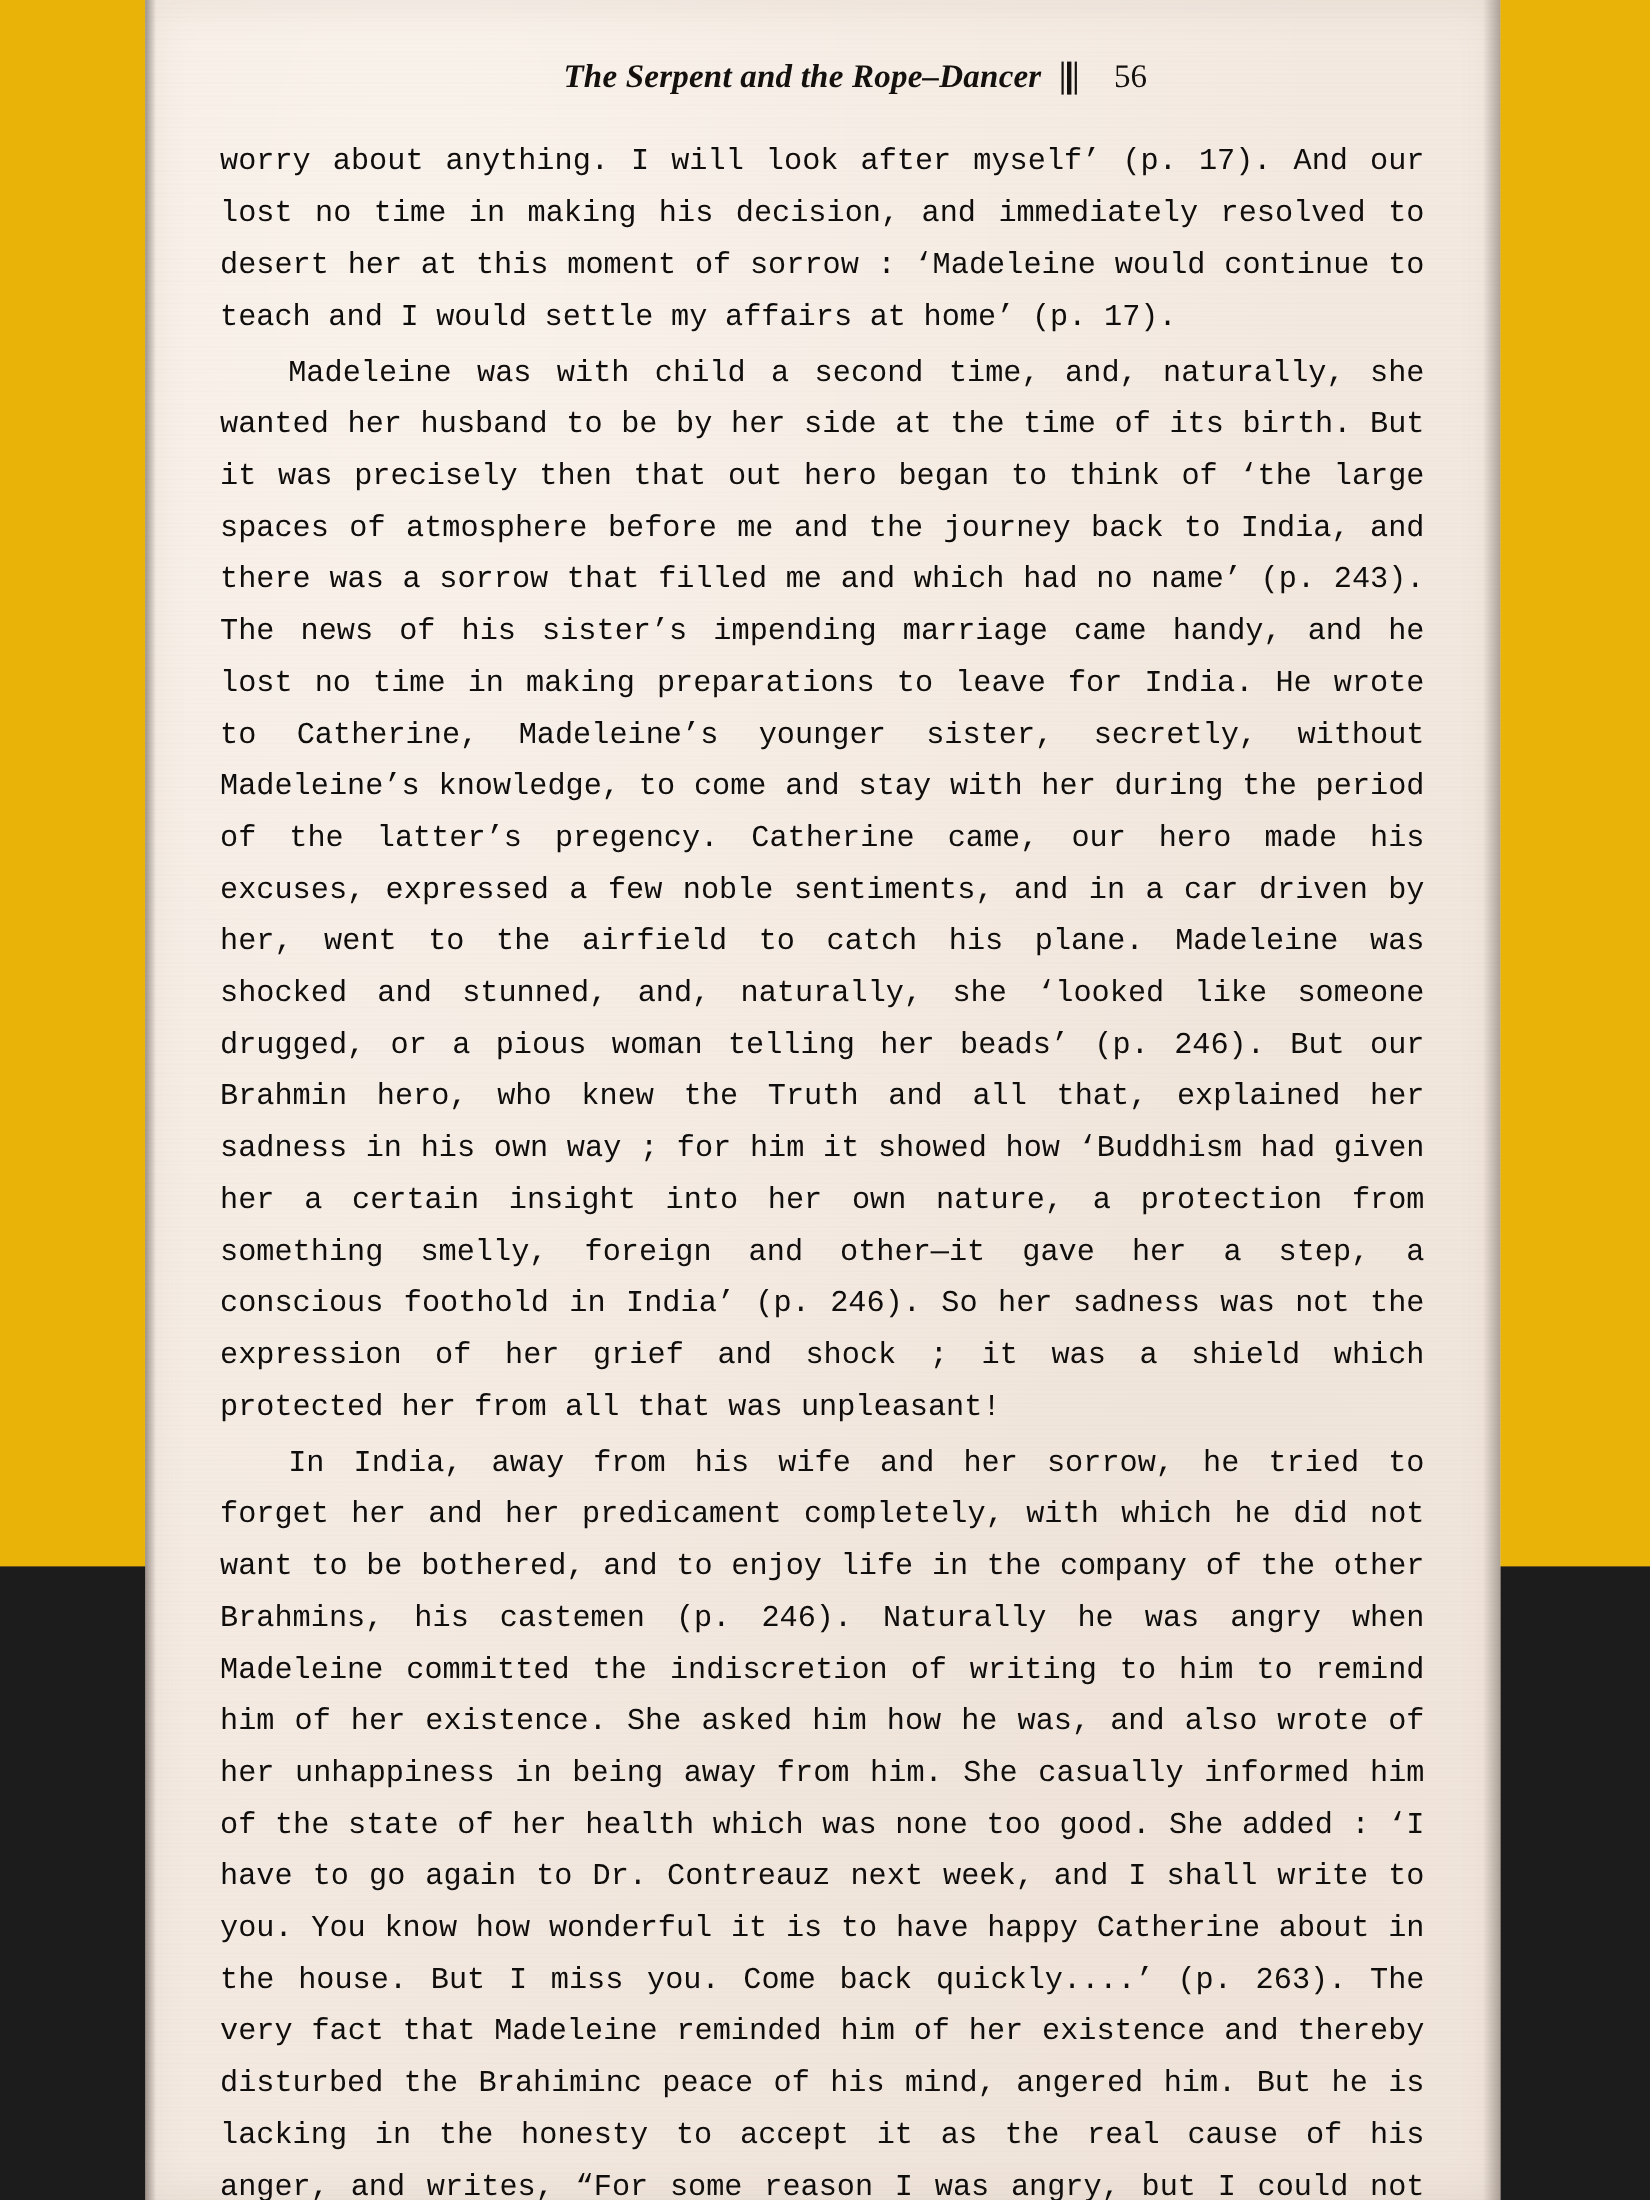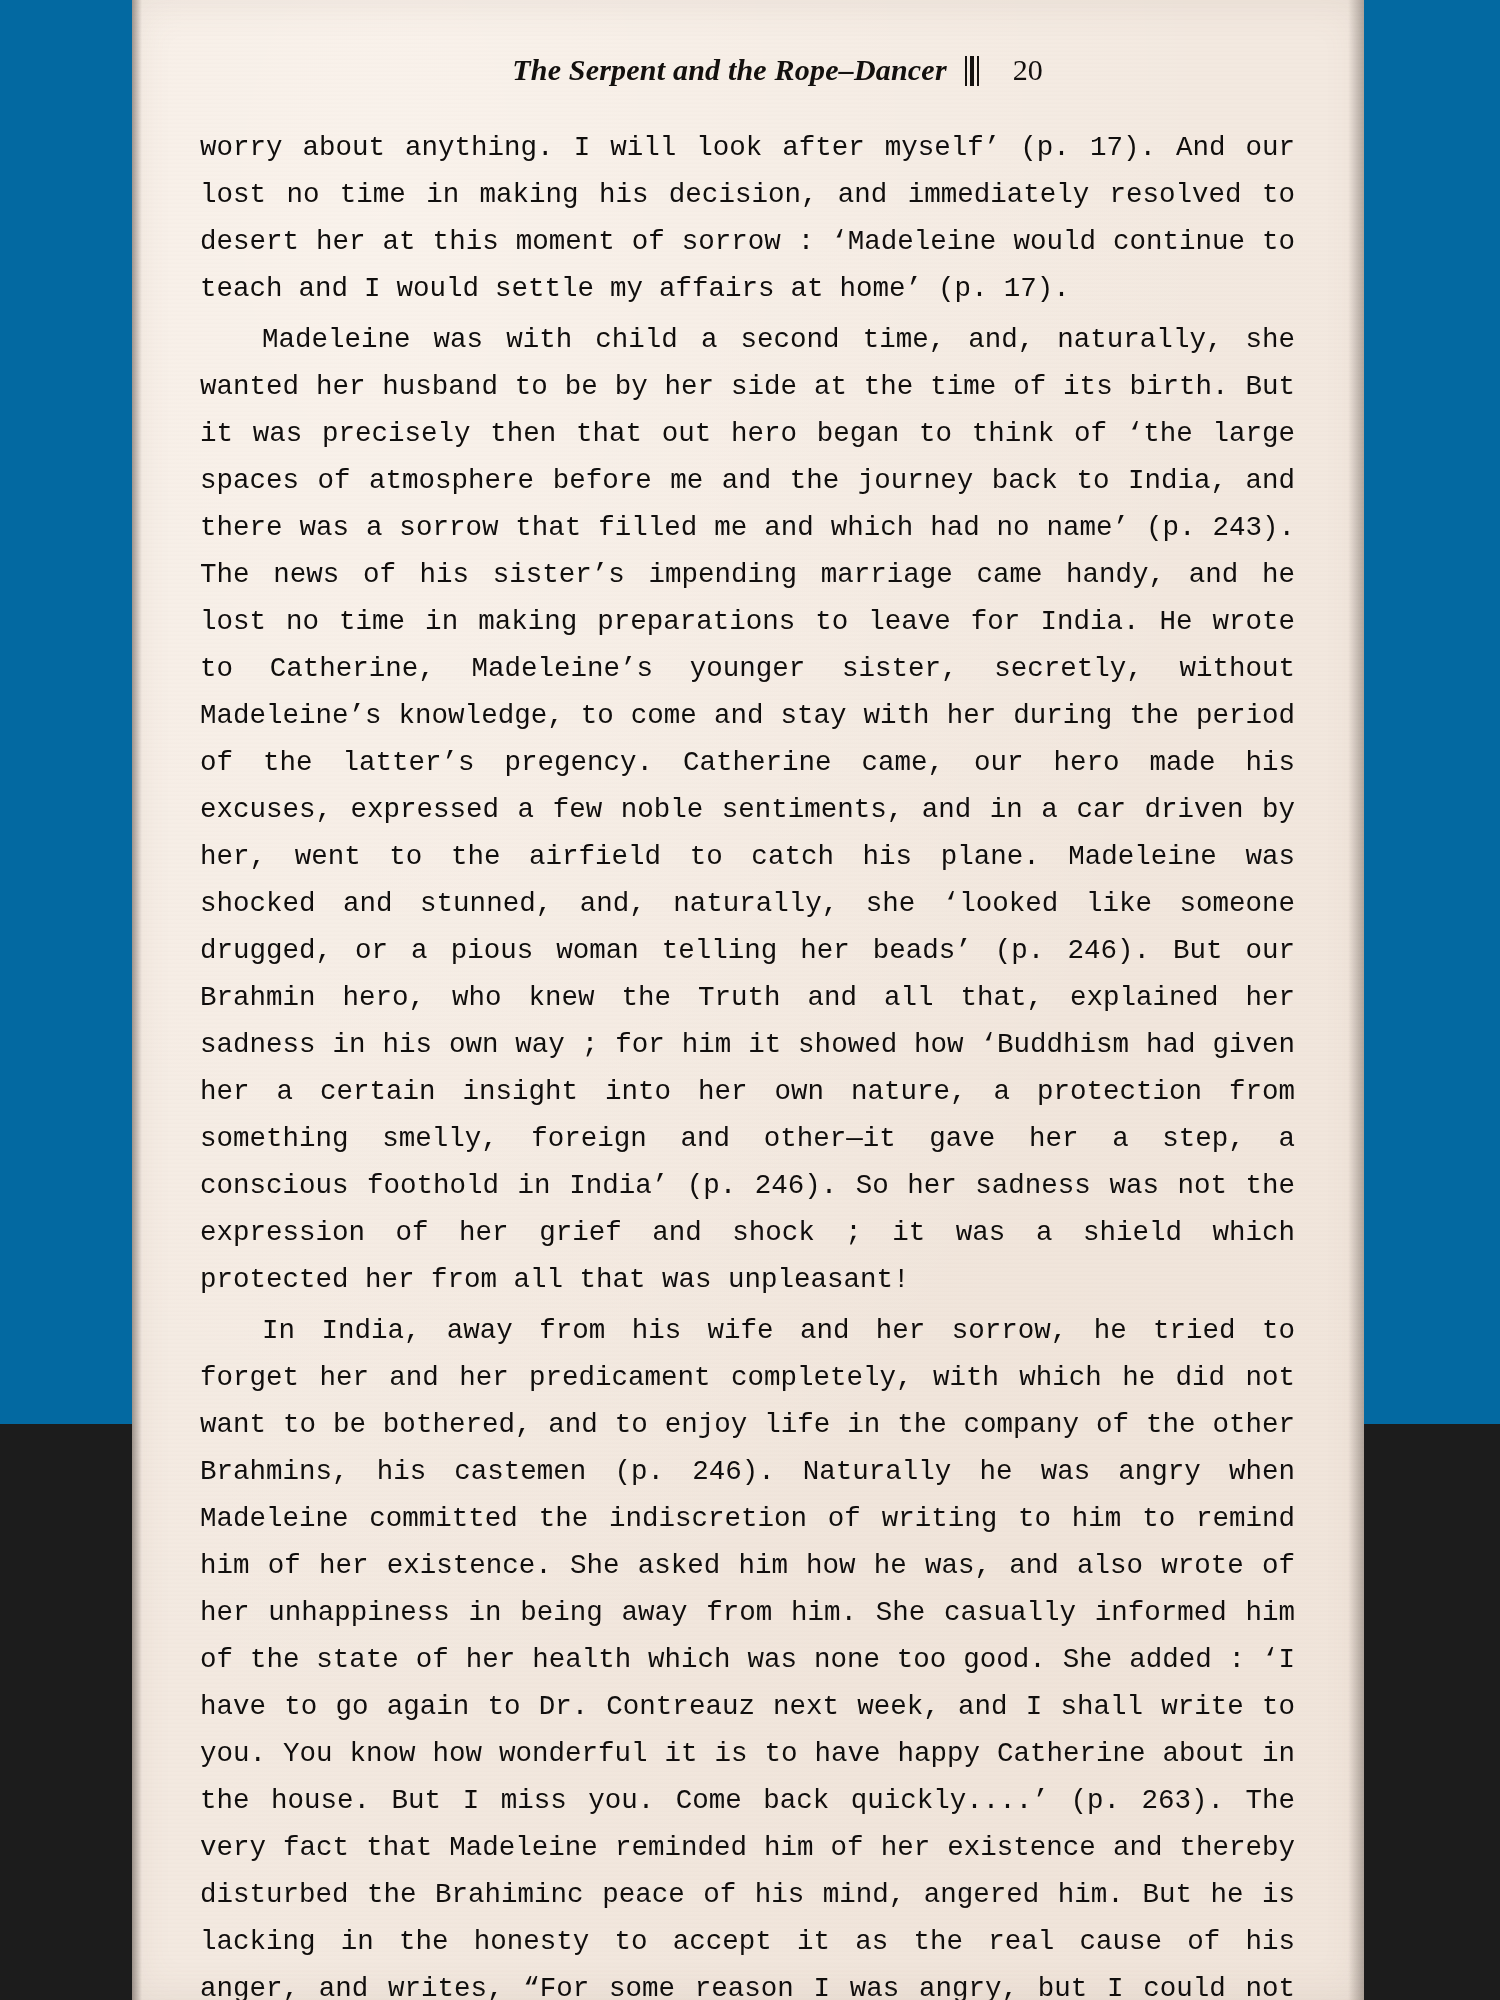--- a/index.html
+++ b/index.html
@@ -10,21 +10,21 @@
   body {
     width: 1500px;
     height: 2000px;
     overflow: hidden;
     font-family: "Liberation Serif", serif;
   }
   .page-scan {
     position: relative;
     width: 1500px;
     height: 1424px;
-    background: #0369a1;
+    background: #eab308;
   }
   
   .page-sheet {
     position: absolute;
     left: 132px;
     top: 0px;
     width: 1232px;
     height: 2000px;
     background: #f3e9e0;
     background-image:
@@ -132,21 +132,21 @@
 
   <div class="content">
 
     <div class="running-head">
       <span class="rh-title">The Serpent and the Rope–Dancer</span>
       <span class="rh-ornament">
         <i class="thin"></i>
           <i></i>
           <i class="thin"></i>
       </span>
-      <span class="rh-page">20</span>
+      <span class="rh-page">56</span>
     </div>
 
     <div class="body-text">
       <p class="tight">worry about anything. I will look after myself’ (p. 17). And our lost no time in making his decision, and immediately resolved to desert her at this moment of sorrow : ‘Madeleine would continue to teach and I would settle my affairs at home’ (p. 17).</p>
       <p class="indent">Madeleine was with child a second time, and, naturally, she wanted her husband to be by her side at the time of its birth. But it was precisely then that out hero began to think of ‘the large spaces of atmosphere before me and the journey back to India, and there was a sorrow that filled me and which had no name’ (p. 243). The news of his sister’s impending marriage came handy, and he lost no time in making preparations to leave for India. He wrote to Catherine, Madeleine’s younger sister, secretly, without Madeleine’s knowledge, to come and stay with her during the period of the latter’s pregency. Catherine came, our hero made his excuses, expressed a few noble sentiments, and in a car  driven by her, went to the airfield to catch his plane. Madeleine was shocked and stunned, and, naturally, she ‘looked like someone drugged, or a pious woman telling her beads’ (p. 246). But our Brahmin hero, who knew the Truth and all that, explained her sadness in his own way ; for him it showed how ‘Buddhism had given her a certain insight into her own nature, a protection from something smelly, foreign and other—it gave her a step, a conscious foothold in India’ (p. 246). So her sadness was not  the expression of her grief and shock ; it was a shield which protected her from all that was unpleasant!</p>
       <p class="indent">In India, away from his wife and her sorrow, he tried to forget her and her predicament completely, with which he did not want to be bothered, and to enjoy life in the company of the other Brahmins, his castemen (p. 246). Naturally he was angry when Madeleine committed the indiscretion of writing to him to remind him of her existence. She asked him how he was, and also wrote of her unhappiness in being away from him. She casually informed him of the state of her health which was none too good. She added : ‘I have to go again to Dr. Contreauz next week, and I shall write to you. You know how wonderful it is to have happy  Catherine  about in the house. But I miss you. Come  back quickly....’ (p. 263). The very  fact that  Madeleine  reminded him of her existence and  thereby disturbed the Brahiminc peace of his mind, angered him. But he is  lacking in the honesty to accept it as the real cause of his anger, and writes, “For some reason I was angry, but I could not name the name of my anger” (p. 264).</p>
     </div>
 
   </div>
 

